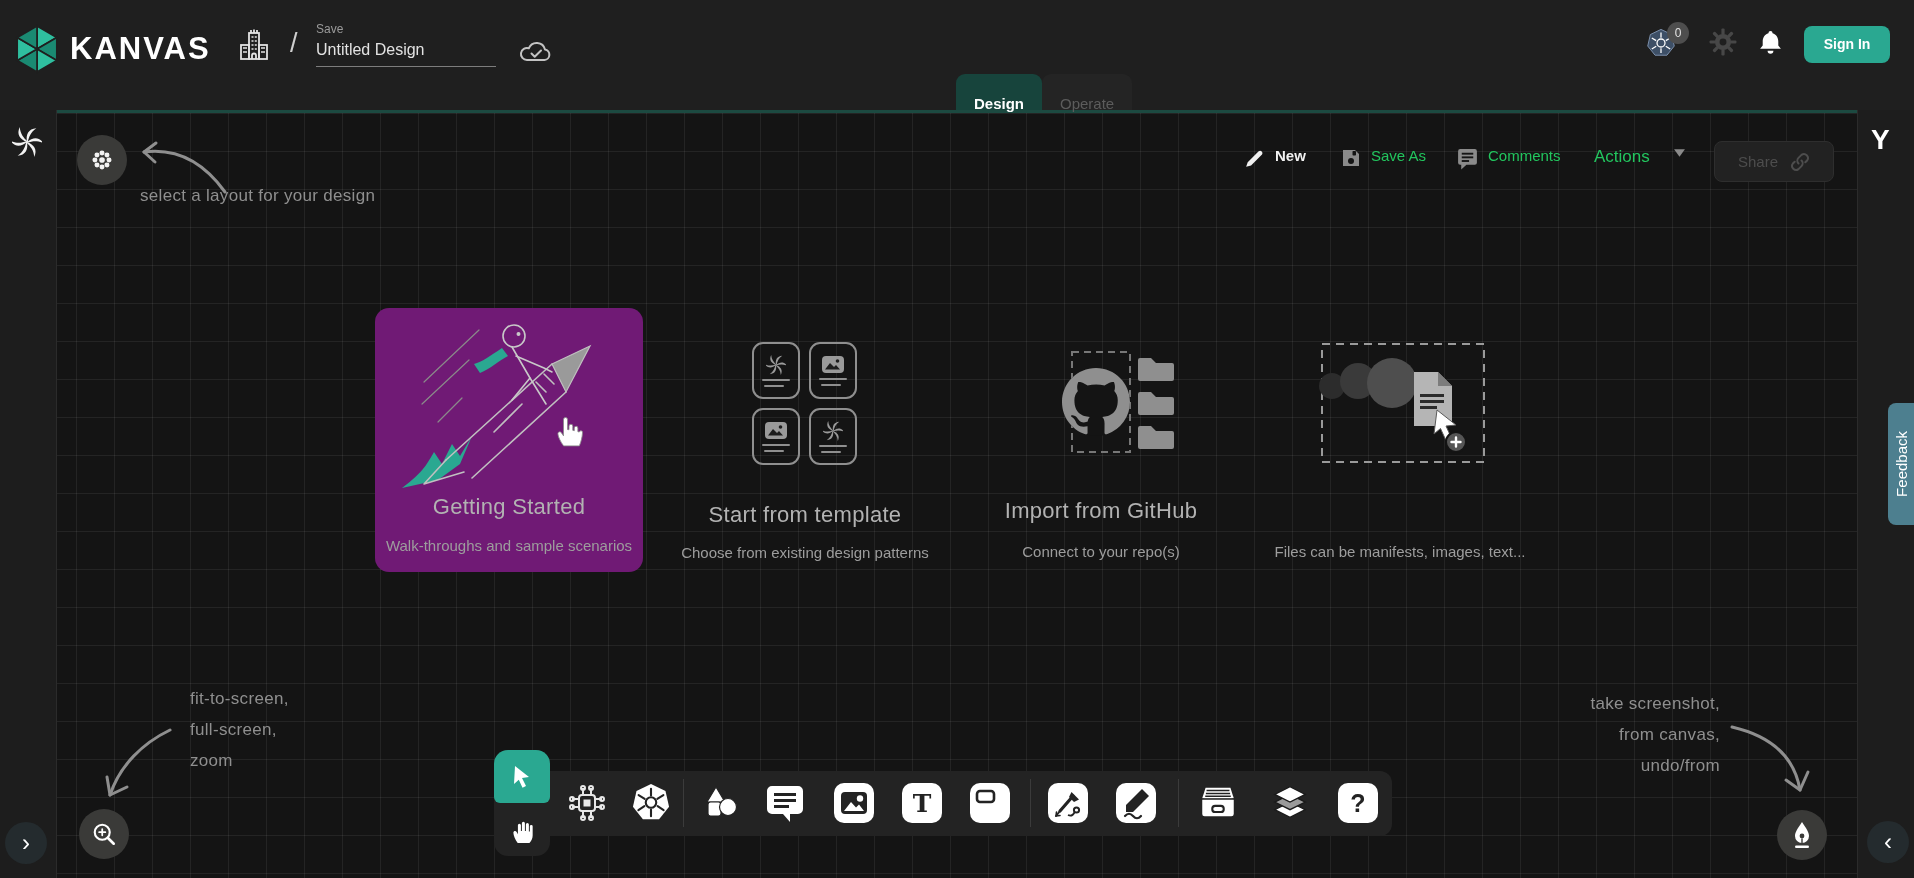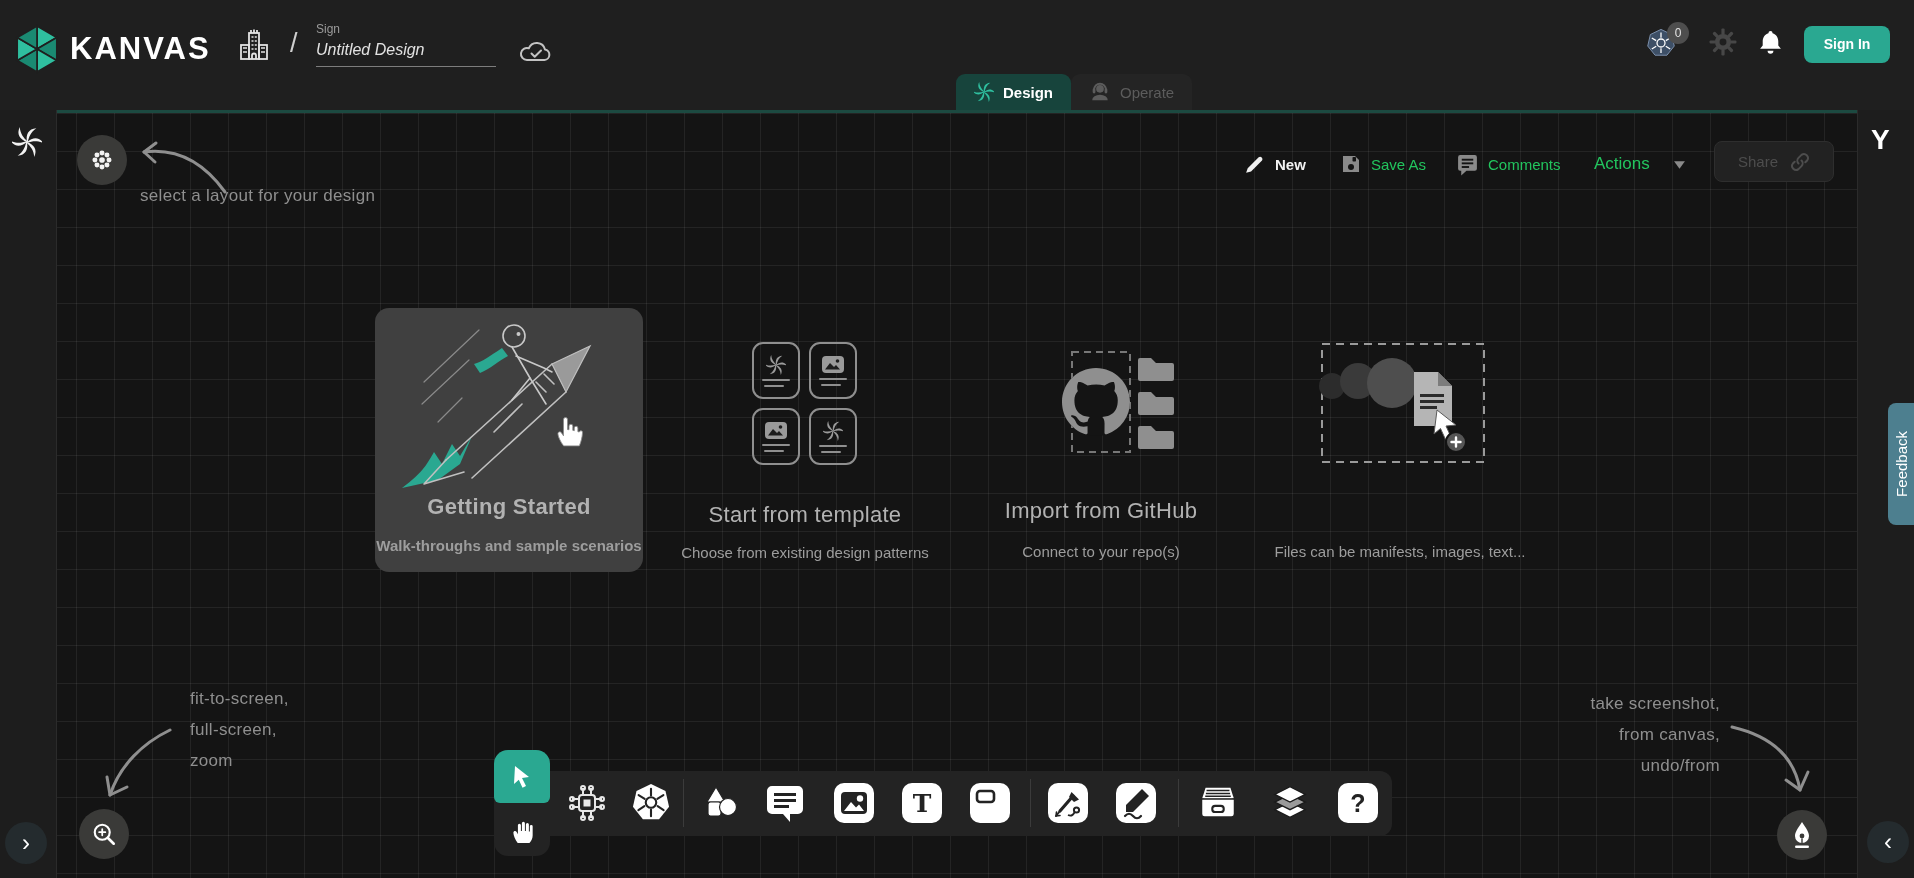--- a/index.html
+++ b/index.html
@@ -7,25 +7,25 @@
   .stage { position:relative; width:1914px; height:878px; background:#141414; }
 
   
   .header { position:absolute; left:0; top:0; width:1914px; height:110px; background:#1f1f1f; z-index:30; }
   .logo-wrap { position:absolute; left:14px; top:24px; display:flex; align-items:center; gap:10px; }
   .brand-text { color:#fff; font-size:31px; font-weight:bold; letter-spacing:2px; }
   .bld-icon { position:absolute; left:236px; top:28px; color:#e2e2e2; }
   .crumb-sep { position:absolute; left:290px; top:28px; color:#cfcfcf; font-size:27px; font-weight:300; }
   .name-block { position:absolute; left:316px; top:22px; width:180px; }
   .name-label { color:#9a9a9a; font-size:12px; }
-  .name-input { margin-top:5px; color:#e2e2e2; font-size:16px; border-bottom:1px solid #7d7d7d; padding-bottom:7px; width:180px; background:transparent;font-style:italic; }
+  .name-input { margin-top:5px; color:#e2e2e2; font-size:16px; border-bottom:1px solid #7d7d7d; padding-bottom:7px; width:180px; background:transparent; }
   .cloud-icon { position:absolute; left:518px; top:36px; color:#c3c3c3; }
 
   .tabs { position:absolute; left:956px; top:74px; display:flex; height:36px; }
-  .tab { display:flex; align-items:center; gap:9px; padding:12px 18px; border-radius:9px 9px 0 0; font-size:15px; cursor:pointer; }
+  .tab { display:flex; align-items:center; gap:9px; padding:12px 18px; border-radius:9px 9px 0 0; font-size:15px; cursor:pointer;flex-direction:column; }
   .tab.active { background:#17443c; color:#fff; font-weight:bold; }
   .tab.inactive { background:#242424; color:#5c5c5c; }
 
   .hdr-right { position:absolute; right:24px; top:0; height:88px; display:flex; align-items:center; gap:20px; }
   .k8s-wrap { position:relative; width:44px; height:34px; }
   .badge { position:absolute; right:0; top:-5px; width:22px; height:22px; border-radius:50%; background:#4e4e4e; color:#e3e3e3; font-size:12px; display:flex; align-items:center; justify-content:center; }
   .signin-btn { background:#2aa891; color:#fff; font-size:14px; font-weight:bold; border:none; border-radius:8px; width:86px; height:37px; cursor:pointer; }
 
   
   .canvas { position:absolute; left:0; top:110px; width:1914px; height:768px; background-color:#141414; border-top:3px solid #1c4a41;
@@ -42,31 +42,31 @@
     display:flex; align-items:center; justify-content:center; cursor:pointer; }
   .feedback-tab span { writing-mode:vertical-rl; transform:rotate(180deg); color:#fff; font-size:15px; }
 
   .round-btn { position:absolute; width:50px; height:50px; border-radius:50%; background:#3a3a38; display:flex; align-items:center; justify-content:center; z-index:4; cursor:pointer; }
 
   .hint { position:absolute; color:#8f8f8f; font-size:17px; z-index:3; letter-spacing:0.3px; }
   .hint-lines div { line-height:31px; }
   .arrow-svg { position:absolute; z-index:3; }
 
   
-  .ct-item { position:absolute; display:flex; align-items:center; gap:9px; height:34px; z-index:4; cursor:pointer; }
+  .ct-item { position:absolute; display:flex; align-items:flex-start; gap:9px; height:34px; z-index:4; cursor:pointer; }
   .ct-label { font-size:15px; color:#22c55e; }
   .ct-label.bright { color:#f2f2f2; font-weight:bold; }
   .share-btn { position:absolute; left:1714px; top:141px; width:120px; height:41px; background:#222222; border:1px solid #2e2e2e; border-radius:8px;
     display:flex; align-items:center; justify-content:center; gap:12px; z-index:4; cursor:pointer; }
   .share-btn .ct-label { color:#4d4d4d; }
 
   
   .card-title { position:absolute; text-align:center; color:#b2b2b2; font-size:22px; letter-spacing:0.3px; z-index:3; }
   .card-sub { position:absolute; text-align:center; color:#9d9d9d; font-size:15px; z-index:3; }
-  .card1 { position:absolute; left:375px; top:308px; width:268px; height:264px; background:#404040; border-radius:14px; z-index:2; cursor:pointer;font-weight:bold; }
+  .card1 { position:absolute; left:375px; top:308px; width:268px; height:264px; background:#701a75; border-radius:14px; z-index:2; cursor:pointer; }
   .card1 .card-title { width:268px; left:0; top:186px; }
   .card1 .card-sub { width:268px; left:0; top:229px; }
   .hand-cursor { position:absolute; left:552px; top:410px; z-index:8; }
 
   .tiles { position:absolute; left:752px; top:342px; display:grid; grid-template-columns:48px 48px; grid-gap:9px; z-index:2; }
   .tile { width:48px; height:57px; border:2px solid #8f8f8f; border-radius:11px; display:flex; flex-direction:column; align-items:center; justify-content:center; gap:4px; }
   .tline { height:2px; background:#8f8f8f; border-radius:1px; }
   .tline.a { width:28px; } .tline.b { width:20px; align-self:flex-start; margin-left:10px; }
 
   .gh-art, .drop-art { position:absolute; z-index:2; }
@@ -140,21 +140,21 @@
         <path d="M16 31 v-3.5 a2 2 0 0 1 4 0 V31"></path>
         <g stroke-width="1.4">
           <path d="M15.5 9 h2 M18.8 9 h2 M15.5 13 h2 M18.8 13 h2 M15.5 17 h2 M18.8 17 h2 M15.5 21 h2 M18.8 21 h2"></path>
           <path d="M7 20 h4 M7 24 h4 M25 20 h4 M25 24 h4"></path>
         </g>
       </svg>
     </span>
     <span class="crumb-sep">/</span>
 
     <div class="name-block">
-      <div class="name-label">Sign</div>
+      <div class="name-label">Save</div>
       <div class="name-input">Untitled Design</div>
     </div>
 
     <span class="cloud-icon">
       <svg width="36" height="30" viewBox="0 0 36 30" fill="none" stroke="currentColor" stroke-width="2" stroke-linecap="round" stroke-linejoin="round">
         <path d="M9 24 a6 6 0 1 1 1.8 -11.7 A8.5 8.5 0 0 1 27 13.5 A5.3 5.3 0 0 1 26.5 24 Z"></path>
         <path d="M13.5 17.5 l3.2 3.2 L23 14.5"></path>
       </svg>
     </span>
 

